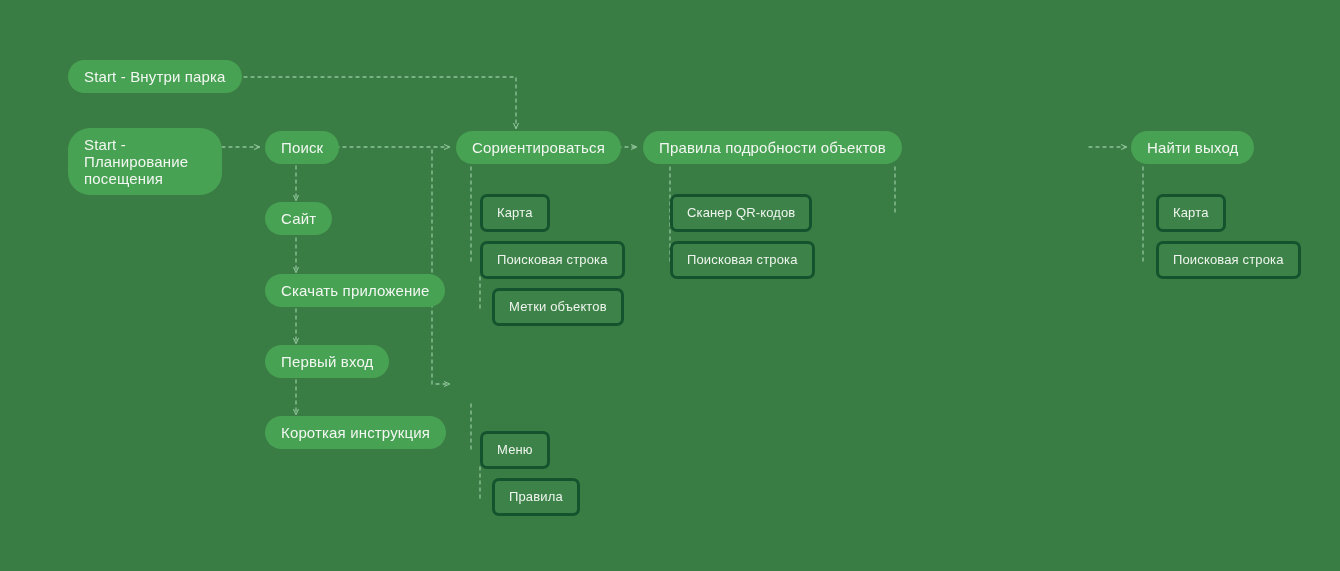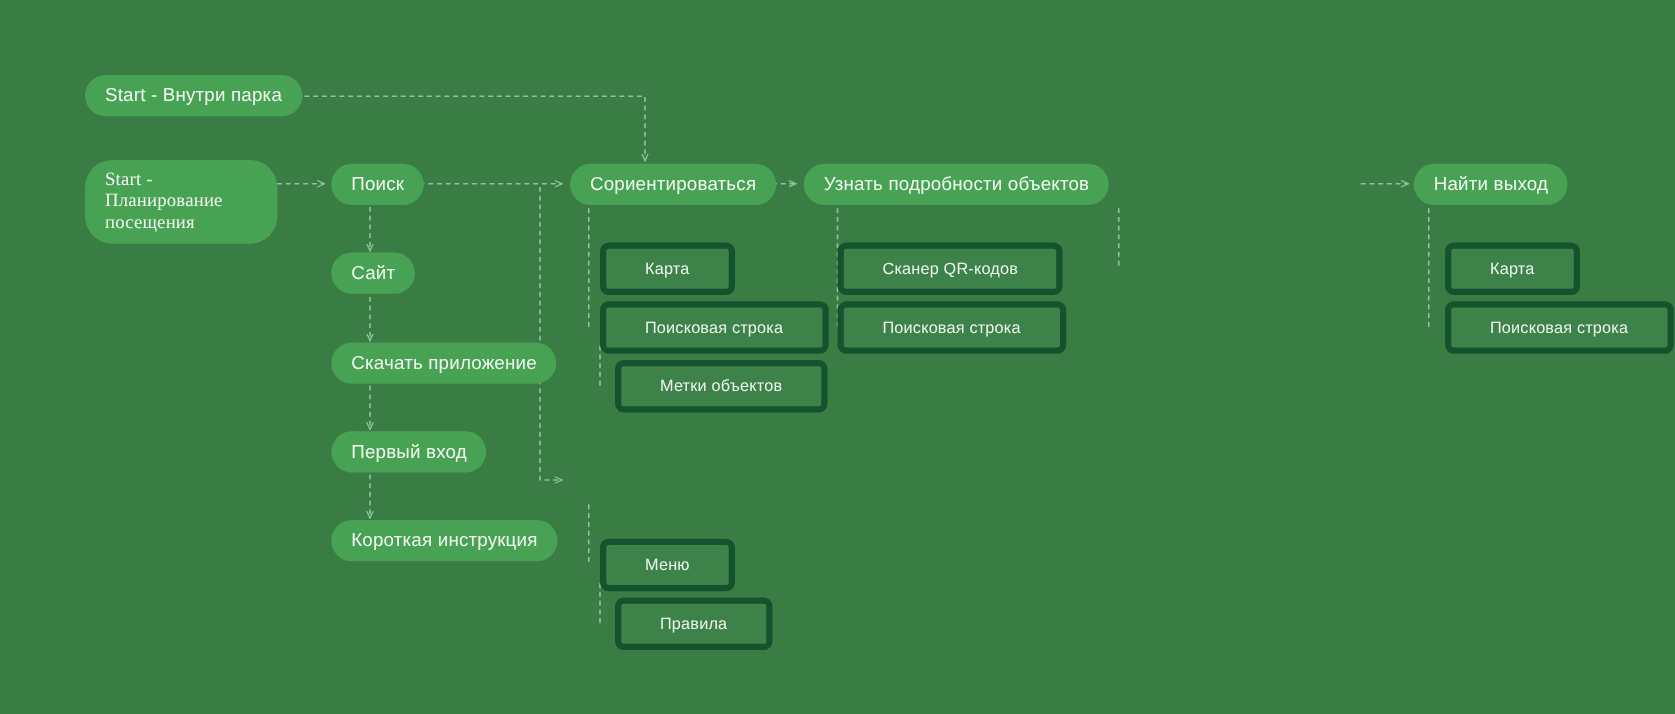--- a/index.html
+++ b/index.html
@@ -50,27 +50,27 @@
     white-space: pre-line;
   }
 
   
   .subbox {
     position: absolute;
     z-index: 2;
     display: flex;
     align-items: center;
     background: #3d8248;
-    border: 5px solid #14532d;
+    border: 3px solid #14532d;
     border-radius: 7px;
     color: #eef5ee;
     font-size: 13px;
     line-height: 16px;
     letter-spacing: .15px;
-    padding: 8px 31px;
+    padding: 8px 14px;
     white-space: nowrap;
   }
 </style>
 </head>
 <body>
 
 <div id="canvas">
 
   <svg id="wires" viewBox="0 0 1340 571" width="1340" height="571">
     <defs>
@@ -111,21 +111,21 @@
 
       <path d="M 471 404 L 471 452"></path>
       <path d="M 480 467 L 480 498"></path>
     </g>
   </svg>
 
   <div class="pill" style="left:68px; top:60px;">
     <span>Start - Внутри парка</span>
   </div>
 
-  <div class="pill" style="left:68px; top:128px; width:154px;font-family:Liberation Serif, serif;">
+  <div class="pill" style="left:68px; top:128px; width:154px;">
     <span>Start - Планирование
 посещения</span>
   </div>
 
   <div class="pill" style="left:265px; top:131px;align-items:flex-end;">
     <span>Поиск</span>
   </div>
 
   <div class="pill" style="left:265px; top:202px;">
     <span>Сайт</span>
@@ -141,21 +141,21 @@
 
   <div class="pill" style="left:265px; top:416px;">
     <span>Короткая инструкция</span>
   </div>
 
   <div class="pill" style="left:456px; top:131px;">
     <span>Сориентироваться</span>
   </div>
 
   <div class="pill" style="left:643px; top:131px;">
-    <span>Узнать подробности объектов</span>
+    <span>Правила подробности объектов</span>
   </div>
 
 
   <div class="pill" style="left:1131px; top:131px;justify-content:center;">
     <span>Найти выход</span>
   </div>
 
 
   <div class="subbox" style="left:480px; top:194px;">
     <span>Карта</span>

